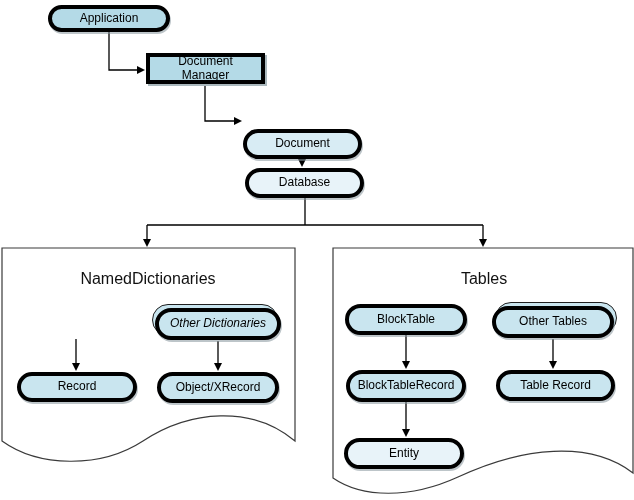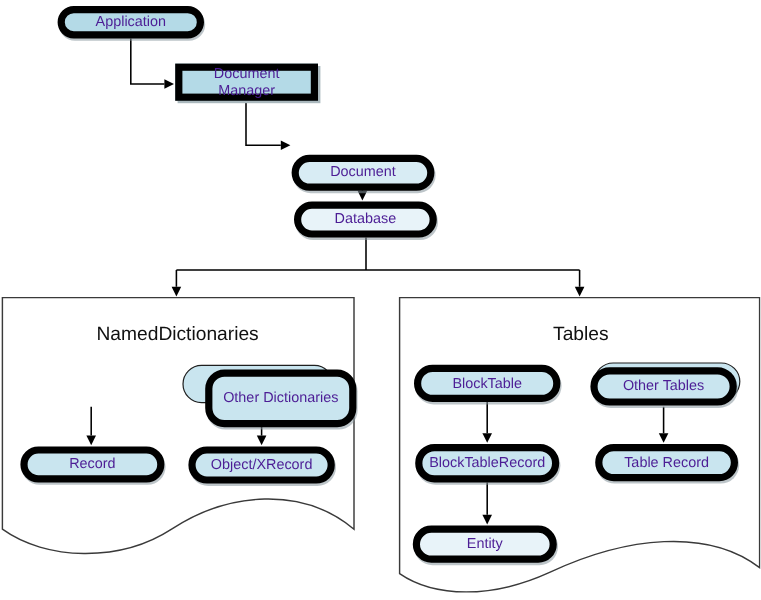--- a/index.html
+++ b/index.html
@@ -9,22 +9,22 @@
     background:#ffffff;
     font-family:"Liberation Sans","DejaVu Sans",sans-serif;
     overflow:hidden;
   }
   .wires{position:absolute;left:0;top:0;}
   .node{
     position:absolute;
     box-sizing:border-box;
     display:flex;align-items:center;justify-content:center;
     text-align:center;
-    border:6px solid #000000;
-    font-size:12px;color:#4c1d95;
+    border:4px solid #000000;
+    font-size:12px;color:#000000;
     line-height:1.15;
     box-shadow:1px 2px 0 rgba(135,150,156,0.55);
   }
   .stadium{border-radius:16px;}
   .rect{border-radius:0;box-shadow:2px 2px 0 #aab8bd;}
   .fill-primary{background:#b4dae7;}
   .fill-mid{background:#c9e5ef;}
   .fill-light{background:#d8ecf4;}
   .fill-pale{background:#e8f3f9;}
   .back-shape{
@@ -78,21 +78,21 @@
   <div class="container-title" style="left:384px;top:270px;width:200px;">Tables</div>
 
   <div class="back-shape" style="left:152px;top:304px;width:126px;height:32px;"></div>
   <div class="back-shape" style="left:495px;top:302px;width:122px;height:32px;"></div>
 
   <div class="node stadium fill-primary" style="left:48px;top:5px;width:122px;height:27px;border-radius:14px;">Application</div>
   <div class="node rect fill-primary" style="left:146px;top:53px;width:119px;height:31px;padding:0 14px;">Document Manager</div>
   <div class="node stadium fill-light" style="left:243px;top:105px;width:119px;height:30px;margin-top:24px;">Document</div>
   <div class="node stadium fill-pale" style="left:245px;top:168px;width:119px;height:30px;">Database</div>
 
-  <div class="node stadium fill-mid" style="left:171px;top:308px;width:126px;height:48px;">Other Dictionaries</div>
+  <div class="node stadium fill-mid" style="left:155px;top:308px;width:126px;height:32px;font-style:italic;">Other Dictionaries</div>
   <div class="node stadium fill-mid" style="left:17px;top:372px;width:120px;height:30px;">Record</div>
   <div class="node stadium fill-mid" style="left:157px;top:372px;width:122px;height:31px;">Object/XRecord</div>
 
   <div class="node stadium fill-mid" style="left:345px;top:304px;width:122px;height:31px;">BlockTable</div>
   <div class="node stadium fill-mid" style="left:492px;top:306px;width:122px;height:32px;">Other Tables</div>
   <div class="node stadium fill-mid" style="left:346px;top:370px;width:120px;height:32px;">BlockTableRecord</div>
   <div class="node stadium fill-mid" style="left:496px;top:370px;width:119px;height:31px;">Table Record</div>
   <div class="node stadium fill-pale" style="left:344px;top:438px;width:120px;height:31px;text-align:right;">Entity</div>
 
 </div>

